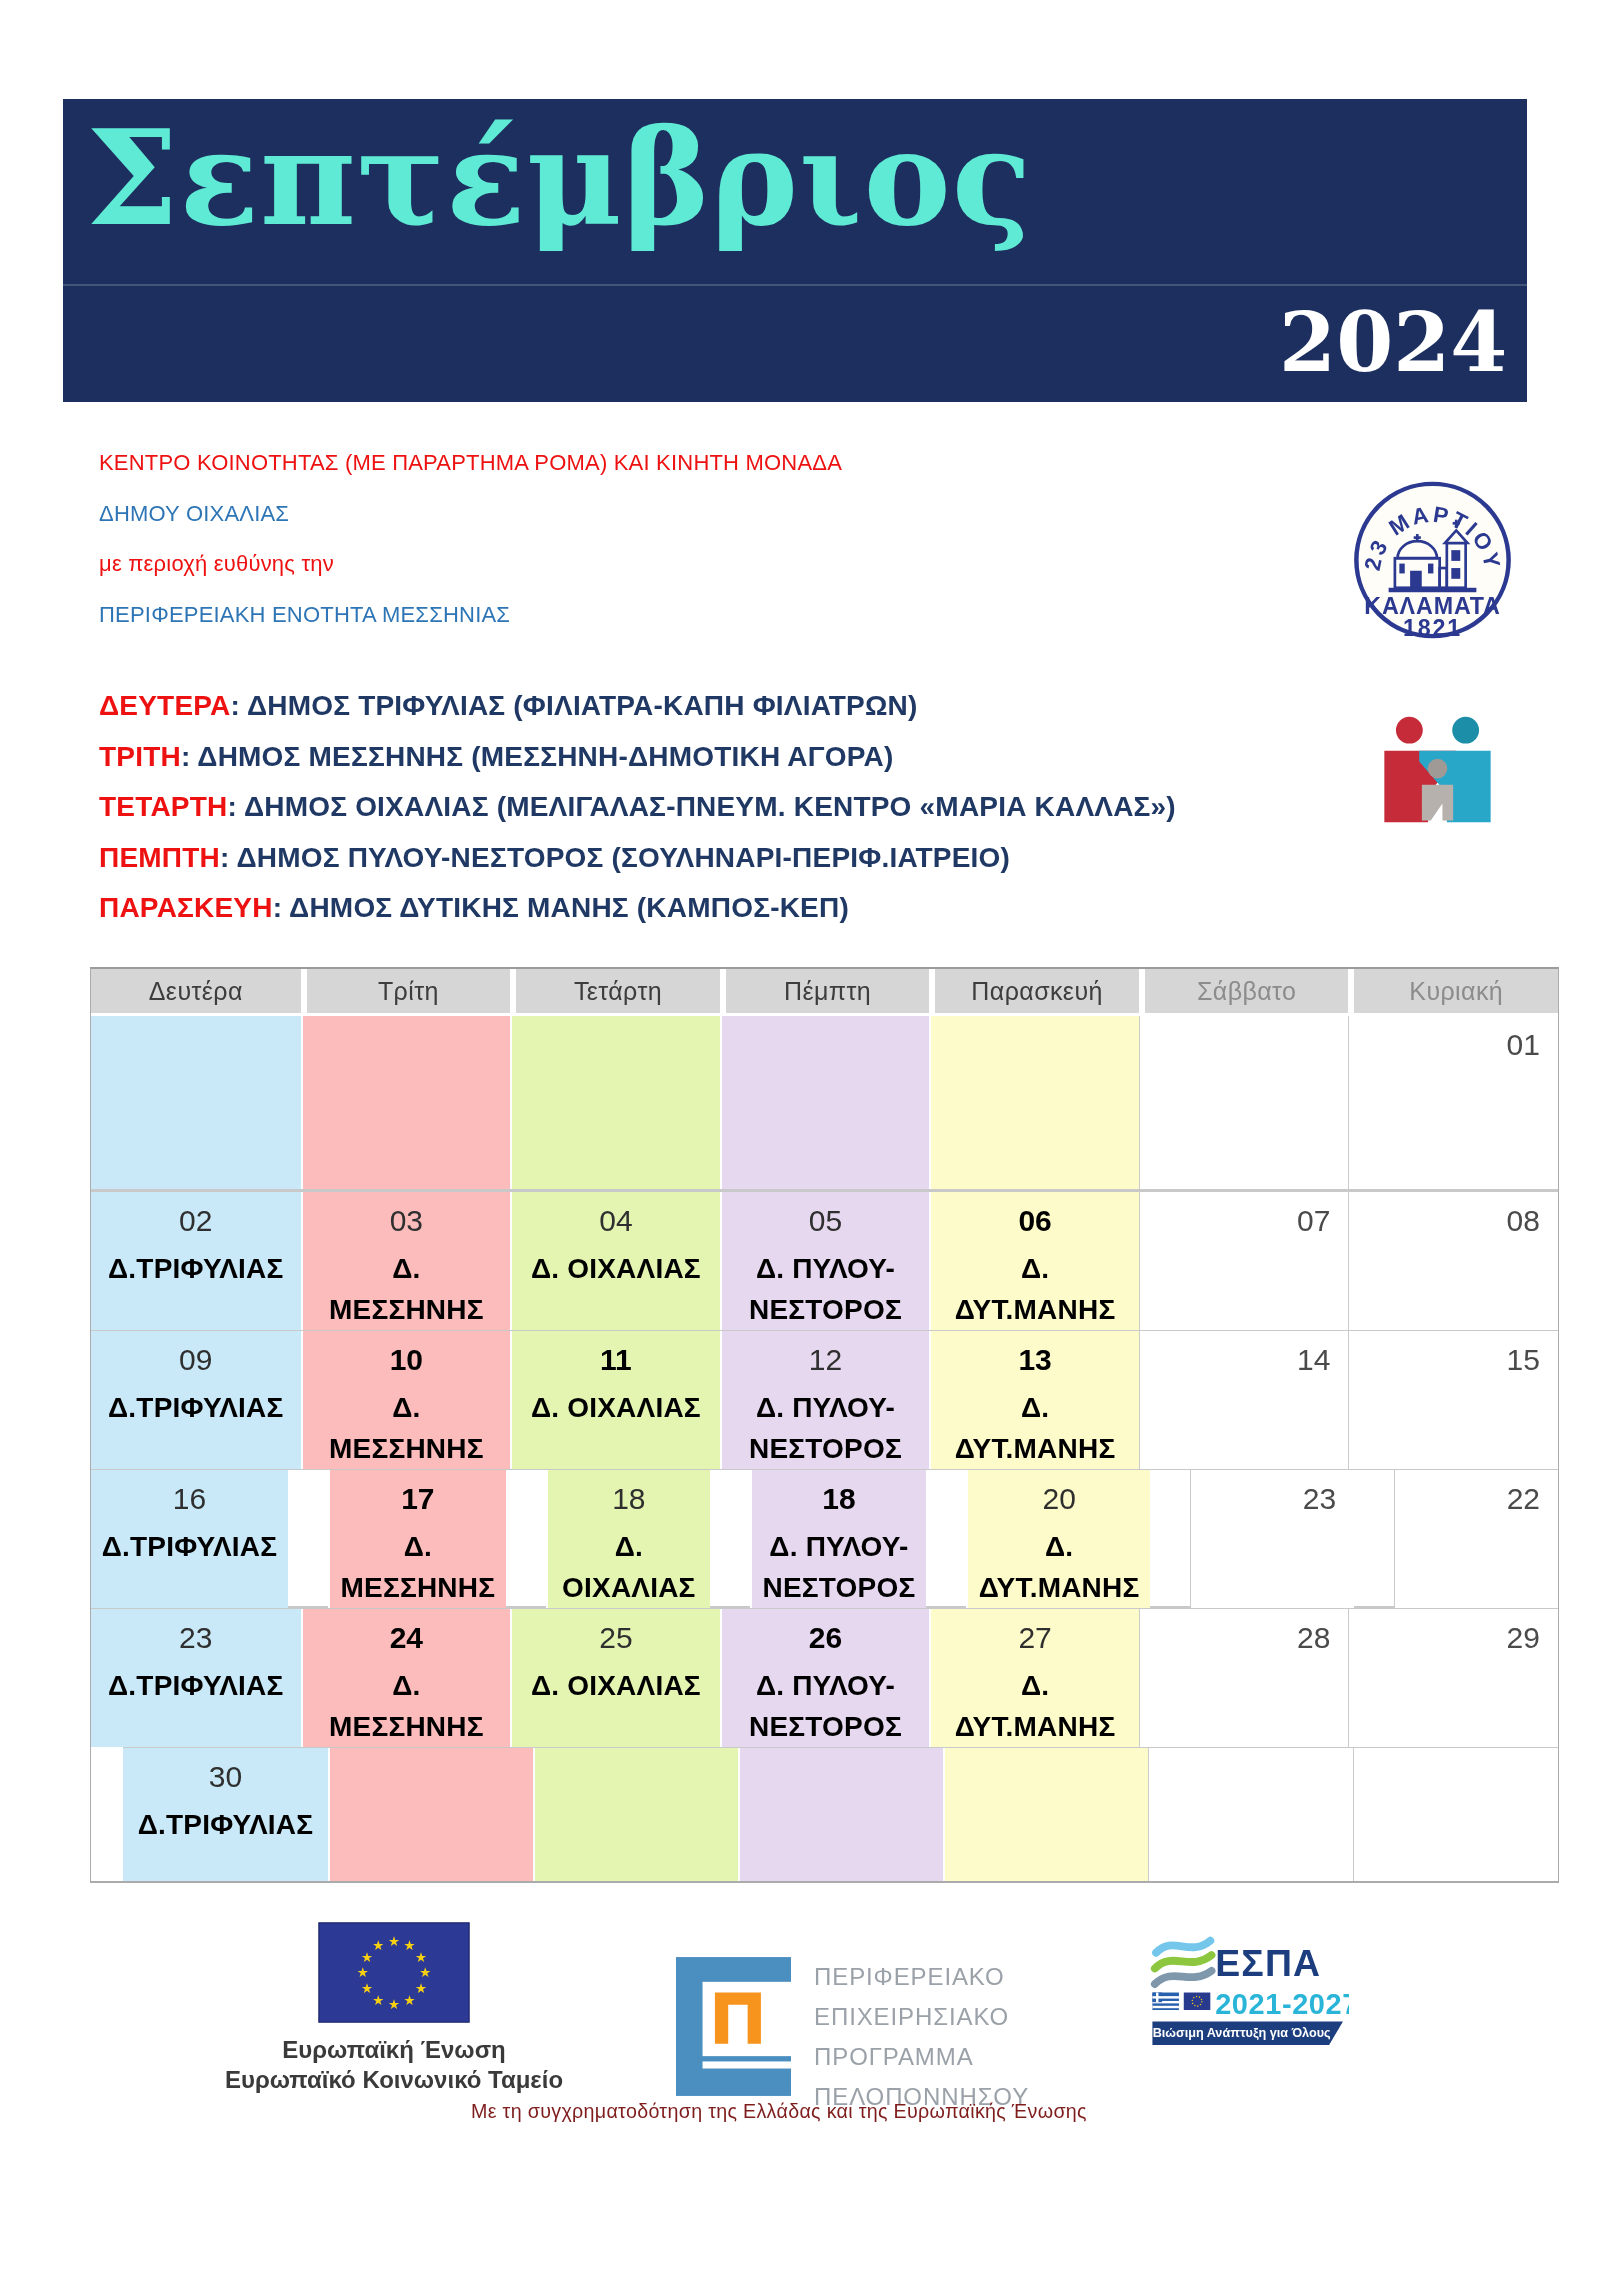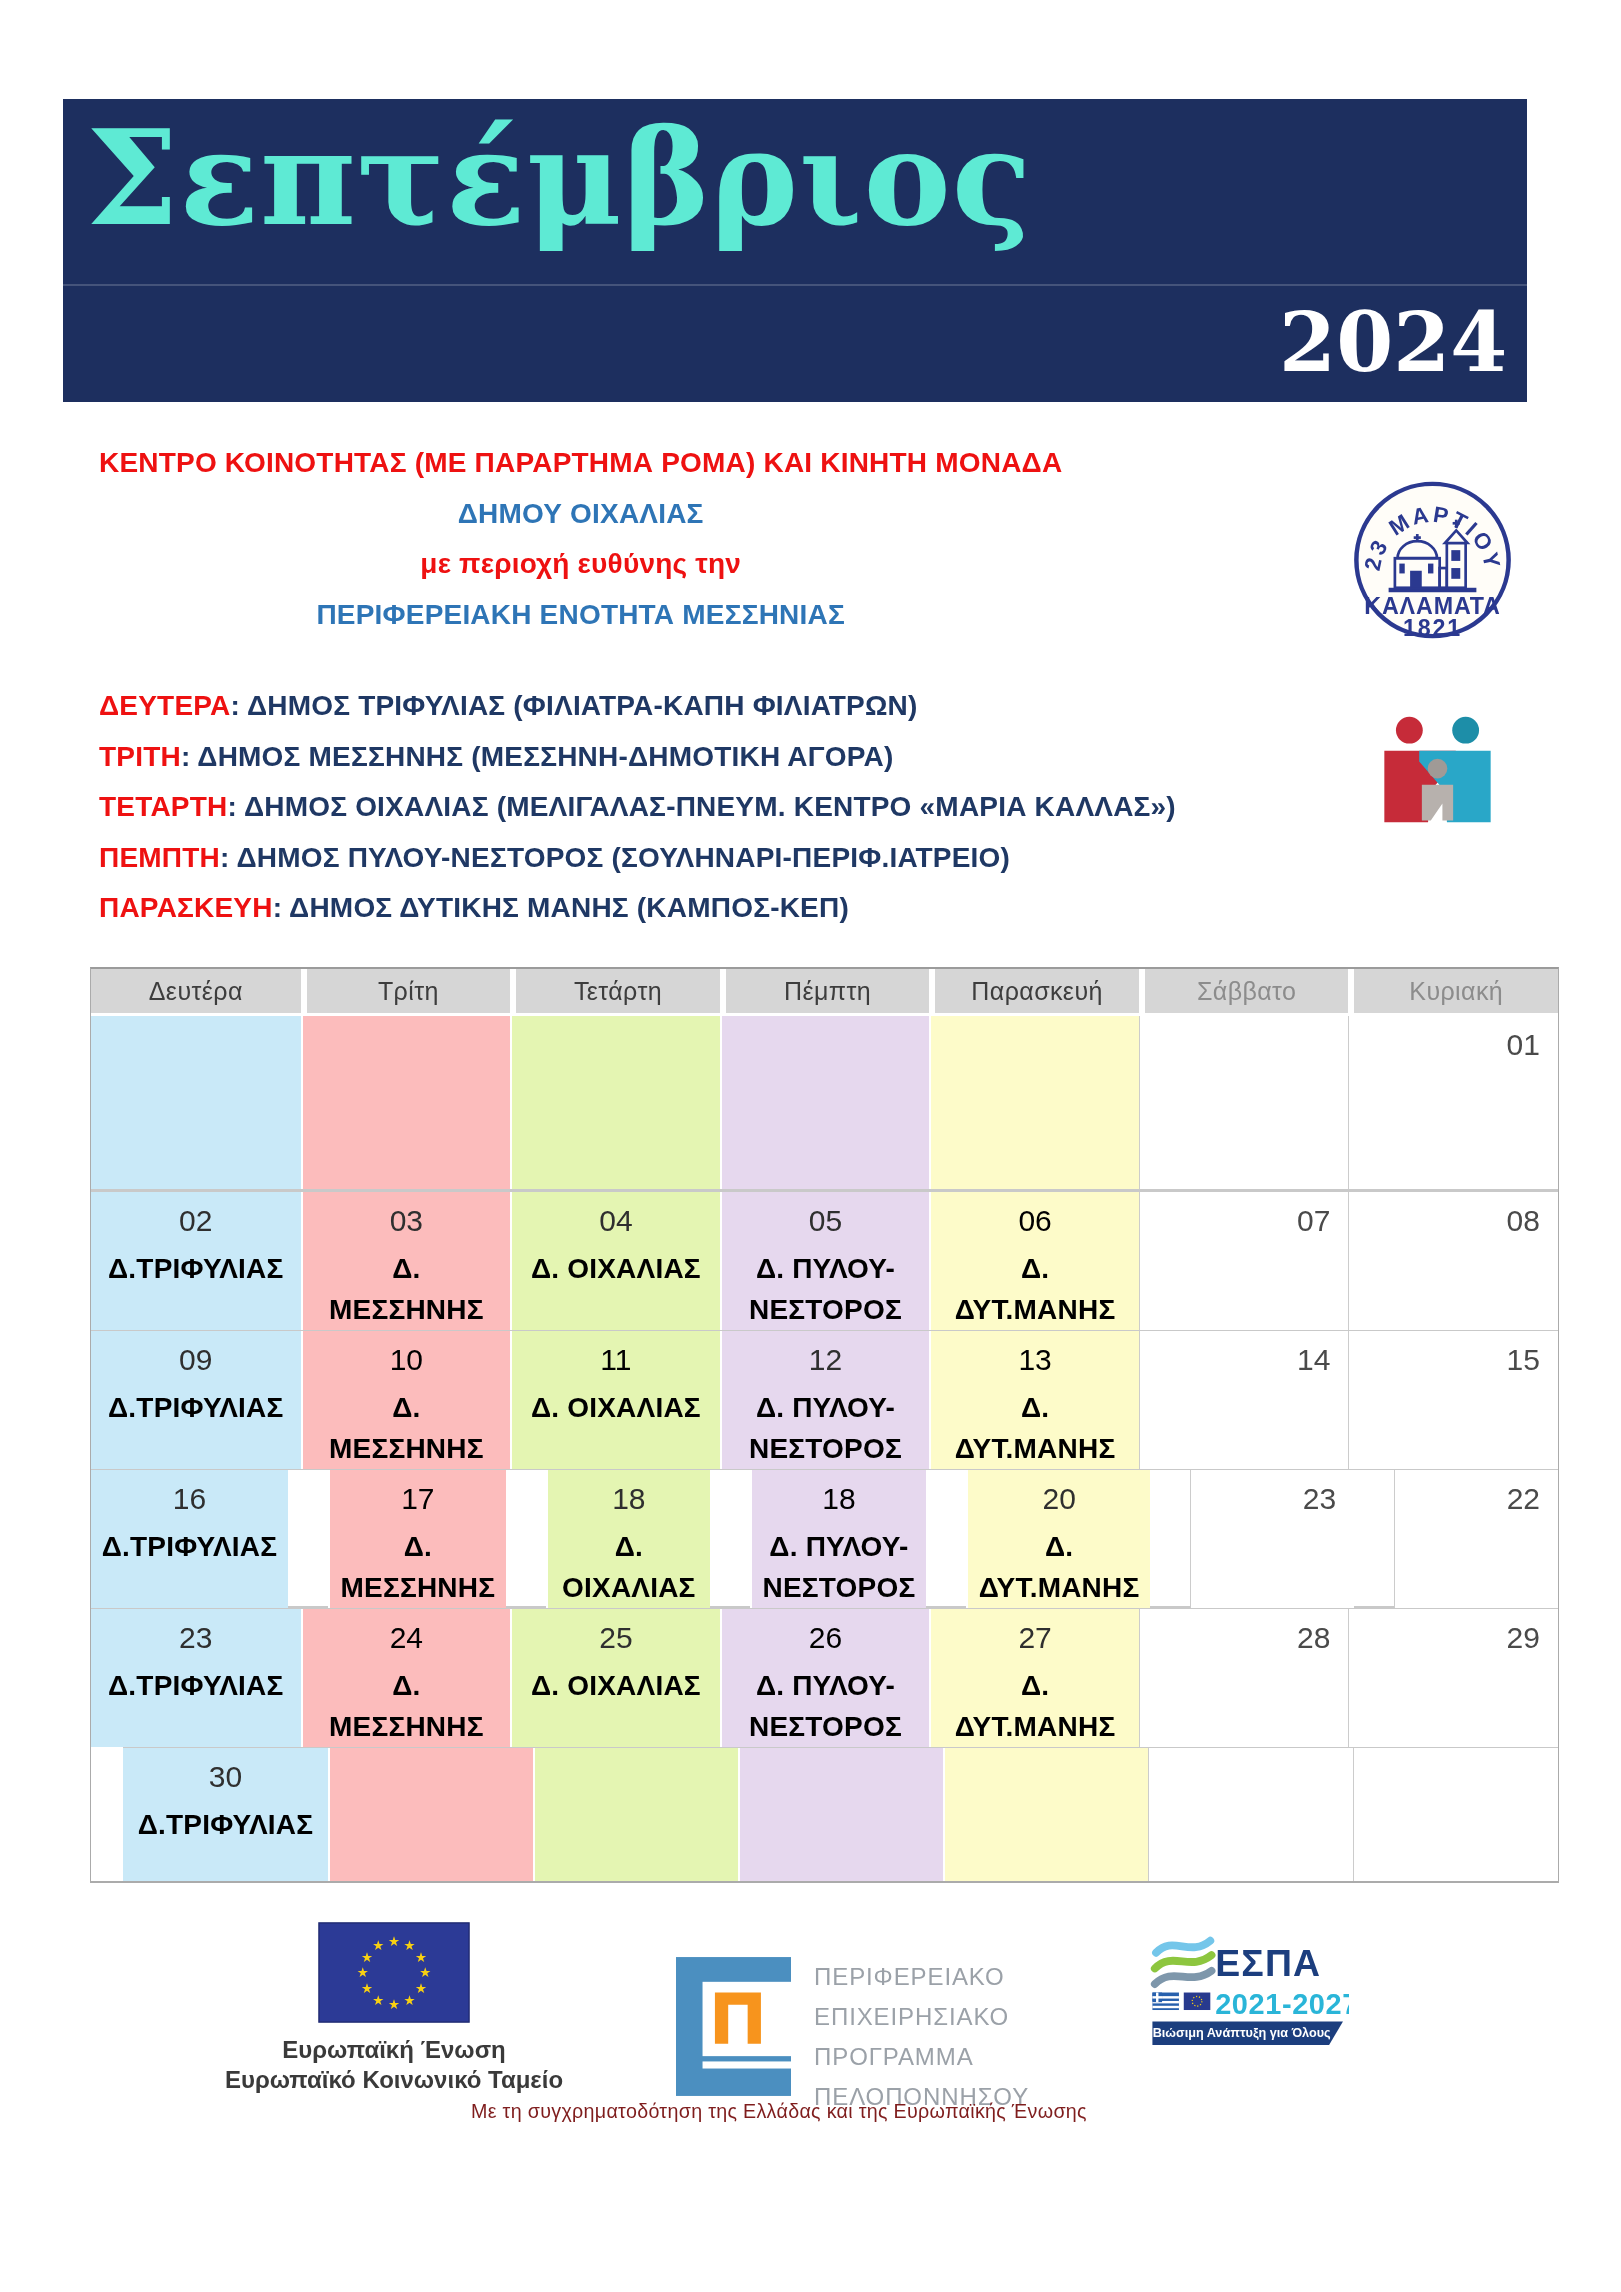--- a/index.html
+++ b/index.html
@@ -9,21 +9,21 @@
   
   #banner { position:absolute; left:63px; top:99px; width:1464px; height:303px; background:#1d2f5f; }
   #banner::after { content:""; position:absolute; left:0; right:0; top:185px; height:1.8px; background:rgba(255,255,255,.18); }
   #banner .month { position:absolute; left:23px; top:1.8px; font-family:"DejaVu Serif",serif; font-weight:700;
                    font-size:131px; color:#5eead4; letter-spacing:0.9px; }
   #banner .year  { position:absolute; right:19.7px; bottom:12.5px; font-family:"DejaVu Serif",serif; font-weight:700;
                    font-size:82px; color:#ffffff; }
 
   
   #intro { position:absolute; left:99px; top:448px; }
-  #intro p { font-size:28px; font-weight:700; line-height:30px; margin-bottom:20.6px; letter-spacing:0.2px;text-align:center; }
+  #intro p { font-size:22px; font-weight:400; line-height:30px; margin-bottom:20.6px; letter-spacing:0.2px; }
   .t-red  { color:#ee1111; }
   .t-blue { color:#2e75b6; }
 
   
   #sched { position:absolute; left:99px; top:691px; }
   #sched p { font-size:28px; font-weight:700; line-height:30px; margin-bottom:20.6px; color:#1f3864; letter-spacing:0.2px; }
   #sched .day { color:#ee1111; }
 
   
   #kalamata { position:absolute; left:1351px; top:473px; }
@@ -38,21 +38,21 @@
   .hcell + .hcell { border-left:6.3px solid #ffffff; }
   .hcell.weekend { color:#8c8c8c; }
   .week { display:grid; grid-template-columns:repeat(7,1fr); border-top:3.6px solid #c9c9c9; }
   .week:first-child { border-top:none; }
   .cell { padding-top:10.7px; }
   .cell + .cell { border-left:2.7px solid #ffffff; }
   .cell.c5, .cell.c6 { border-left:1.8px solid #cccccc; background:#ffffff; }
   .c0 { background:#c9e9f8; } .c1 { background:#fcbcbc; } .c2 { background:#e4f5b2; }
   .c3 { background:#e6d8ee; } .c4 { background:#fdfbc9; }
   .num { font-size:30px; color:#2f2f2f; text-align:center; line-height:36px; }
-  .num.bold { font-weight:400; color:#000; }
+  .num.bold { font-weight:700; color:#000; }
   .cell.c5 .num, .cell.c6 .num { text-align:right; padding-right:18px; color:#4a4a4a; }
   .name { margin-top:9px; font-size:28px; font-weight:700; color:#000; text-align:center; line-height:41px; padding:0 10.7px; letter-spacing:0.2px; }
 
   
   #eu-group { position:absolute; left:224px; top:1922px; width:340px; text-align:center; }
   #eu-group .eu-line { font-size:24px; font-weight:700; color:#3a3a3a; line-height:30px; }
   #eu-group svg { margin-bottom:9px; }
   #pelop-group { position:absolute; left:676px; top:1957px; display:flex; gap:23px; }
   #pelop-text div { font-size:24px; color:#9ba1a8; line-height:40px; letter-spacing:0.9px; }
   #espa-group { position:absolute; left:1150px; top:1931px; }

